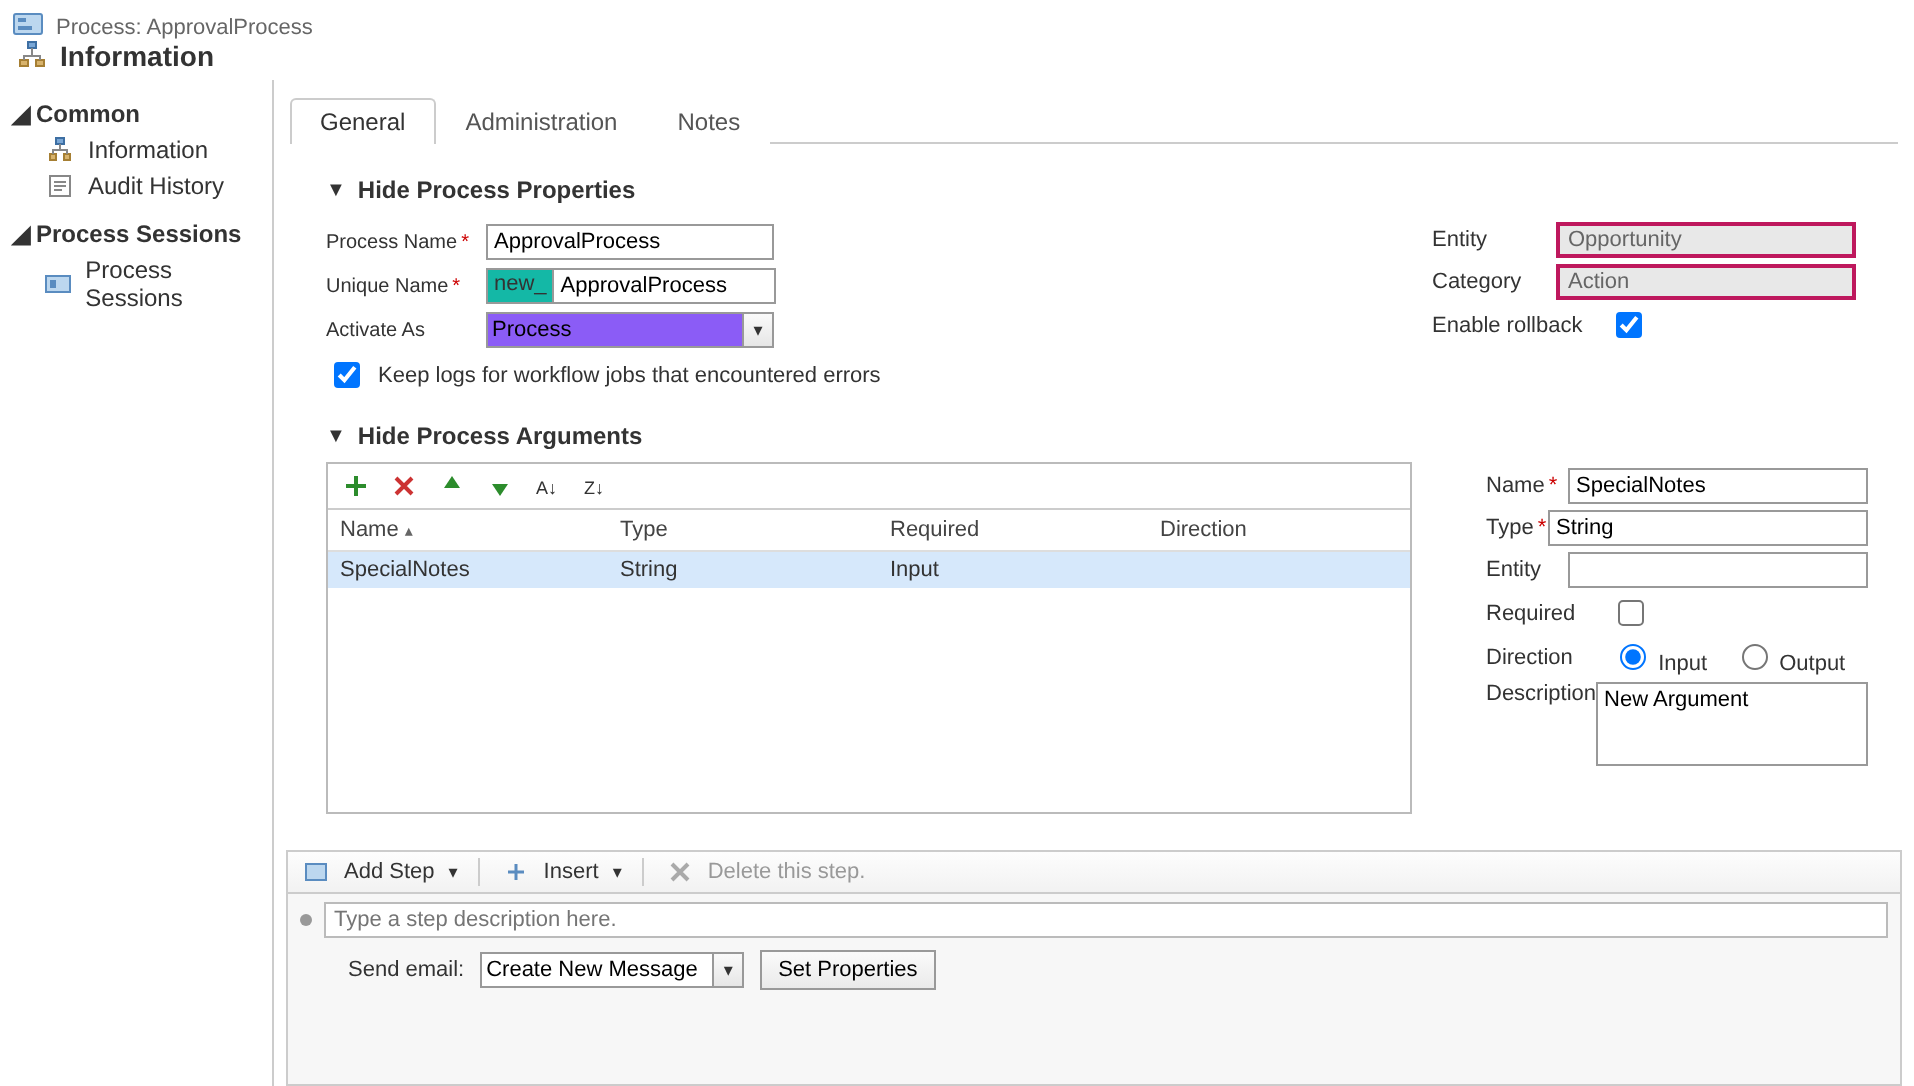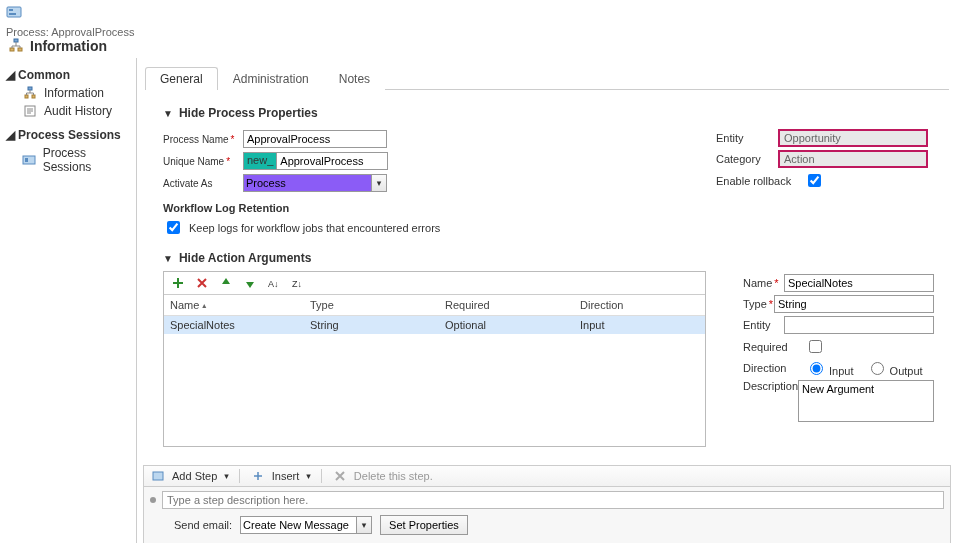--- a/index.html
+++ b/index.html
@@ -1,19 +1,19 @@
 <!DOCTYPE html>
 <html><head>
 <meta charset="utf-8">
 <style>
   * { box-sizing: border-box; font-family: "Segoe UI", Tahoma, sans-serif; }
   body { margin: 0; background: #fff; font-size: 12px; color: #333; }
   .app { width: 957px; height: 543px; display: flex; flex-direction: column; }
   .header { padding: 4px 6px; border-bottom: 0px; }
-  .hd-row1 { display: flex; align-items: flex-start; gap: 6px; font-size: 11px; color: #666; flex-direction: column;}
+  .hd-row1 { display: flex; align-items: flex-end; gap: 6px; font-size: 11px; color: #666;}
   .hd-row2 { display: flex; align-items: center; gap: 6px; }
   .hd-icon { width: 16px; height: 16px; display: inline-flex; align-items: center; justify-content: center;}
   .hd-icon svg { width: 16px; height: 16px; }
   .hd-title { font-weight: 700; font-size: 14px; color: #333; }
   .body { flex: 1; display: flex; min-height: 0; }
   .sidebar { width: 137px; border-right: 1px solid #ccc; padding: 2px 0; }
   .side-section { margin-top: 6px; }
   .side-head { display: flex; align-items: center; gap: 4px; font-weight: 700; padding: 2px 6px; cursor: default;}
   .side-caret { width: 8px; display: inline-block; }
   .side-item { display: flex; align-items: center; gap: 6px; padding: 2px 6px 2px 22px; cursor: pointer; }
@@ -182,21 +182,20 @@
                 <input type="text" value="ApprovalProcess" style="">
               </div>
             </div>
             <div class="form-row">
               <div class="form-label">Activate As</div>
               <span class="sel-wrap">
                 <input class="form-sel" readonly="" value="Process" style="">
                 <span class="dd-btn">▾</span>
               </span>
             </div>
-            <div class="subhead">Workflow Log Retention</div>
             <div class="form-row" style="gap:6px;">
               <input type="checkbox" class="chk" checked="" style="">
               <span style="font-size:11px;">Keep logs for workflow jobs that encountered errors</span>
             </div>
           </div>
 
           <div class="col-right">
             <div class="r-row">
               <div class="r-label">Entity</div>
               <div class="ro-field">
@@ -211,21 +210,21 @@
             </div>
             <div class="r-row">
               <div class="r-label" style="width:88px;">Enable rollback</div>
               <input type="checkbox" class="chk" checked="" style="">
             </div>
           </div>
         </div>
 
         <div class="sect-head">
           <span class="sect-caret">▼</span>
-          <span>Hide Action Arguments</span>
+          <span>Hide Process Arguments</span>
         </div>
 
         <div class="args-region">
           <div class="args-grid">
             <div class="args-toolbar">
               <span class="tb-btn" title="add">
                 <svg viewBox="0 0 14 14">
                     <rect x="6" y="2" width="2" height="10" fill="#2c8c2c"></rect>
                     <rect x="2" y="6" width="10" height="2" fill="#2c8c2c"></rect>
                   </svg>
@@ -262,21 +261,20 @@
                   <span class="sort-ico">▴</span>
                 </div>
               <div class="gh-cell gh-type">Type</div>
               <div class="gh-cell gh-req">Required</div>
               <div class="gh-cell gh-dir">Direction</div>
             </div>
             <div class="grid-body">
               <div class="grid-row">
                 <div class="gr-cell gh-name">SpecialNotes</div>
                 <div class="gr-cell gh-type">String</div>
-                <div class="gr-cell gh-req">Optional</div>
                 <div class="gr-cell gh-dir">Input</div>
               </div>
             </div>
           </div>
 
           <div class="arg-form">
             <div class="r-row">
               <div class="r-label"><span>Name</span><span class="req">*</span></div>
               <input class="arg-input" type="text" value="SpecialNotes" style="">
             </div>

